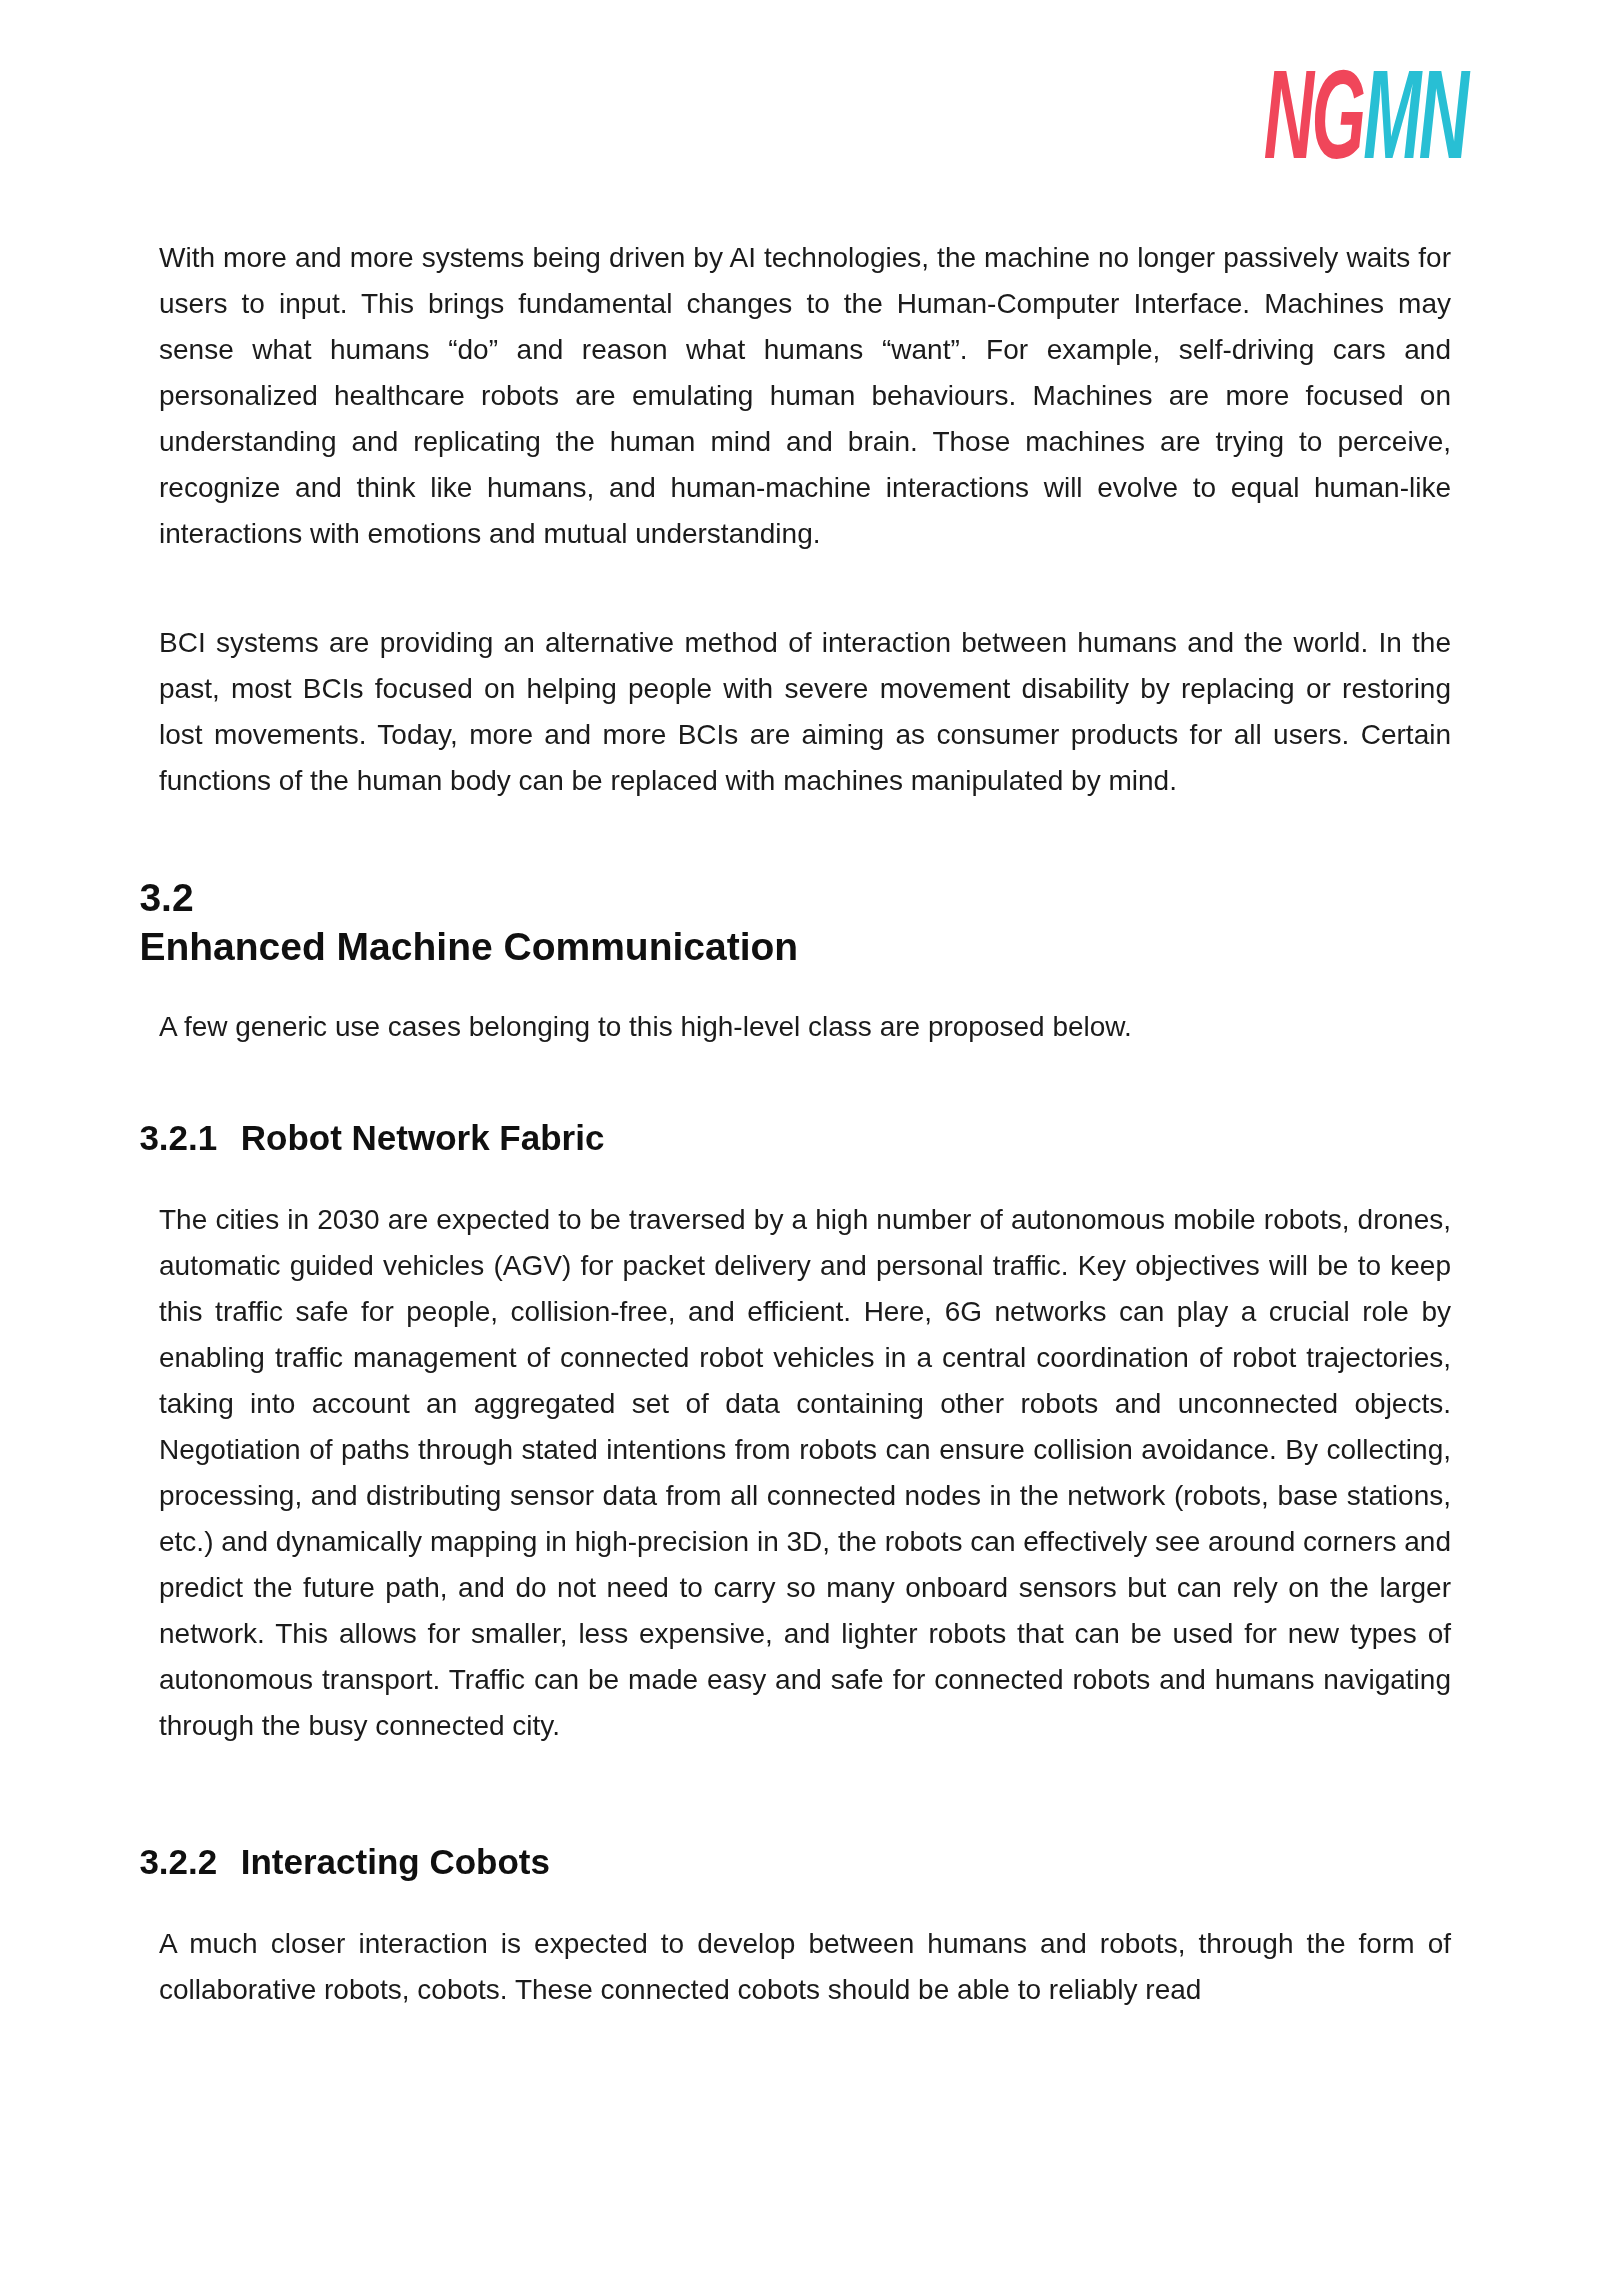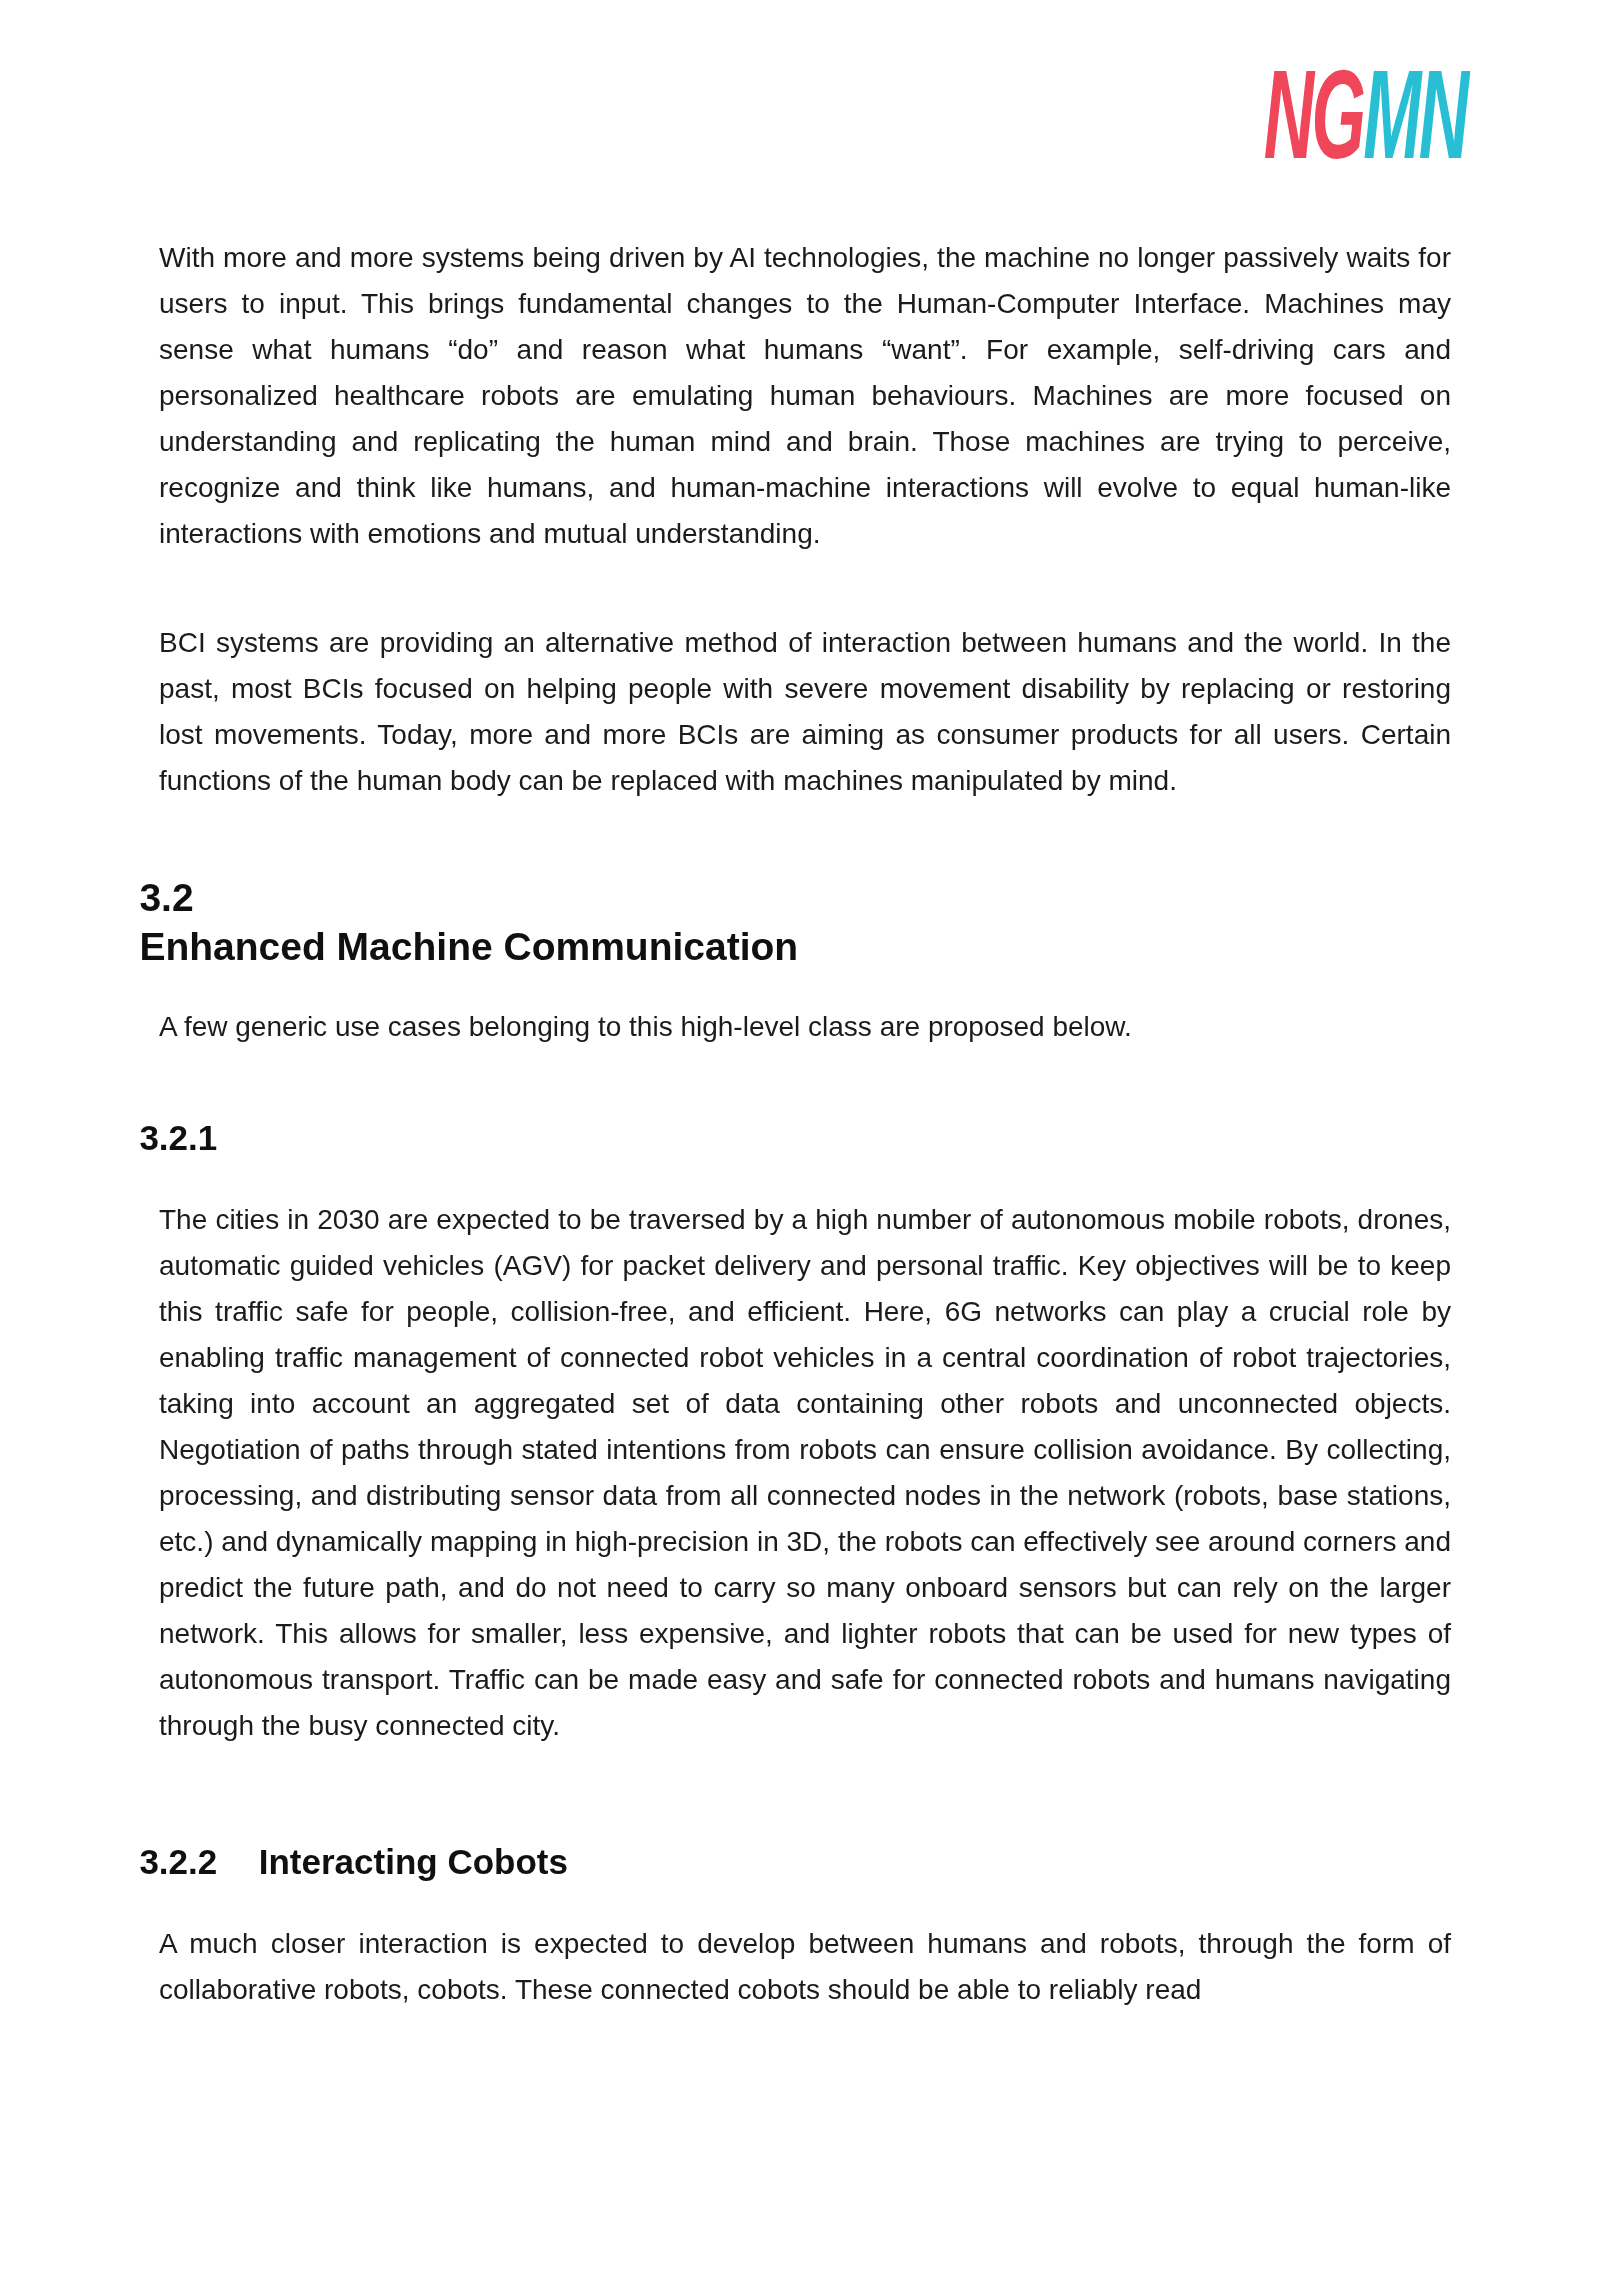--- a/index.html
+++ b/index.html
@@ -33,21 +33,21 @@
     margin:69px 0 33px -19.6px;
     flex-direction:column;
   }
   h2.sec .num{margin-right:21.6px;flex:0 0 auto;}
   h3.sub{
     display:flex;align-items:baseline;
     font-size:35px;line-height:45px;font-weight:bold;color:#101010;
     margin:65px 0 37px -19.6px;
   }
   h3.sub .num{margin-right:23.5px;flex:0 0 auto;}
-  h3.sub.extra-space{margin-top:90px;gap:18px;}
+  h3.sub.extra-space{margin-top:90px;}
   
   .footer{
     position:absolute;left:159px;top:2158px;width:1338px;
     font-size:25.5px;line-height:38px;
   }
   .doc-title{
     display:inline-block;font-weight:bold;
     background:linear-gradient(90deg,var(--grad-start,#E9485E) 0%,#8D6F92 52%,var(--grad-end,#1FB7D0) 95%);
     -webkit-background-clip:text;background-clip:text;
     -webkit-text-fill-color:transparent;color:transparent;
@@ -72,20 +72,21 @@
 
     <h2 class="sec">
       <span class="num">3.2</span>
       <span class="ttl">Enhanced Machine Communication</span>
     </h2>
 
     <p class="body">A few generic use cases belonging to this high-level class are proposed below.</p>
 
     <h3 class="sub">
       <span class="num">3.2.1</span>
+      <span class="ttl">Robot Network Fabric</span>
     </h3>
 
     <p class="body">The cities in 2030 are expected to be traversed by a high number of autonomous mobile robots, drones, automatic guided vehicles (AGV) for packet delivery and personal traffic. Key objectives will be to keep this traffic safe for people, collision-free, and efficient. Here, 6G networks can play a crucial role by enabling traffic management of connected robot vehicles in a central coordination of robot trajectories, taking into account an aggregated set of data containing other robots and unconnected objects. Negotiation of paths through stated intentions from robots can ensure collision avoidance. By collecting, processing, and distributing sensor data from all connected nodes in the network (robots, base stations, etc.) and dynamically mapping in high-precision in 3D, the robots can effectively see around corners and predict the future path, and do not need to carry so many onboard sensors but can rely on the larger network. This allows for smaller, less expensive, and lighter robots that can be used for new types of autonomous transport. Traffic can be made easy and safe for connected robots and humans navigating through the busy connected city.</p>
 
     <h3 class="sub extra-space">
       <span class="num">3.2.2</span>
       <span class="ttl">Interacting Cobots</span>
     </h3>
 
     <p class="body">A much closer interaction is expected to develop between humans and robots, through the form of collaborative robots, cobots. These connected cobots should be able to reliably read</p>

